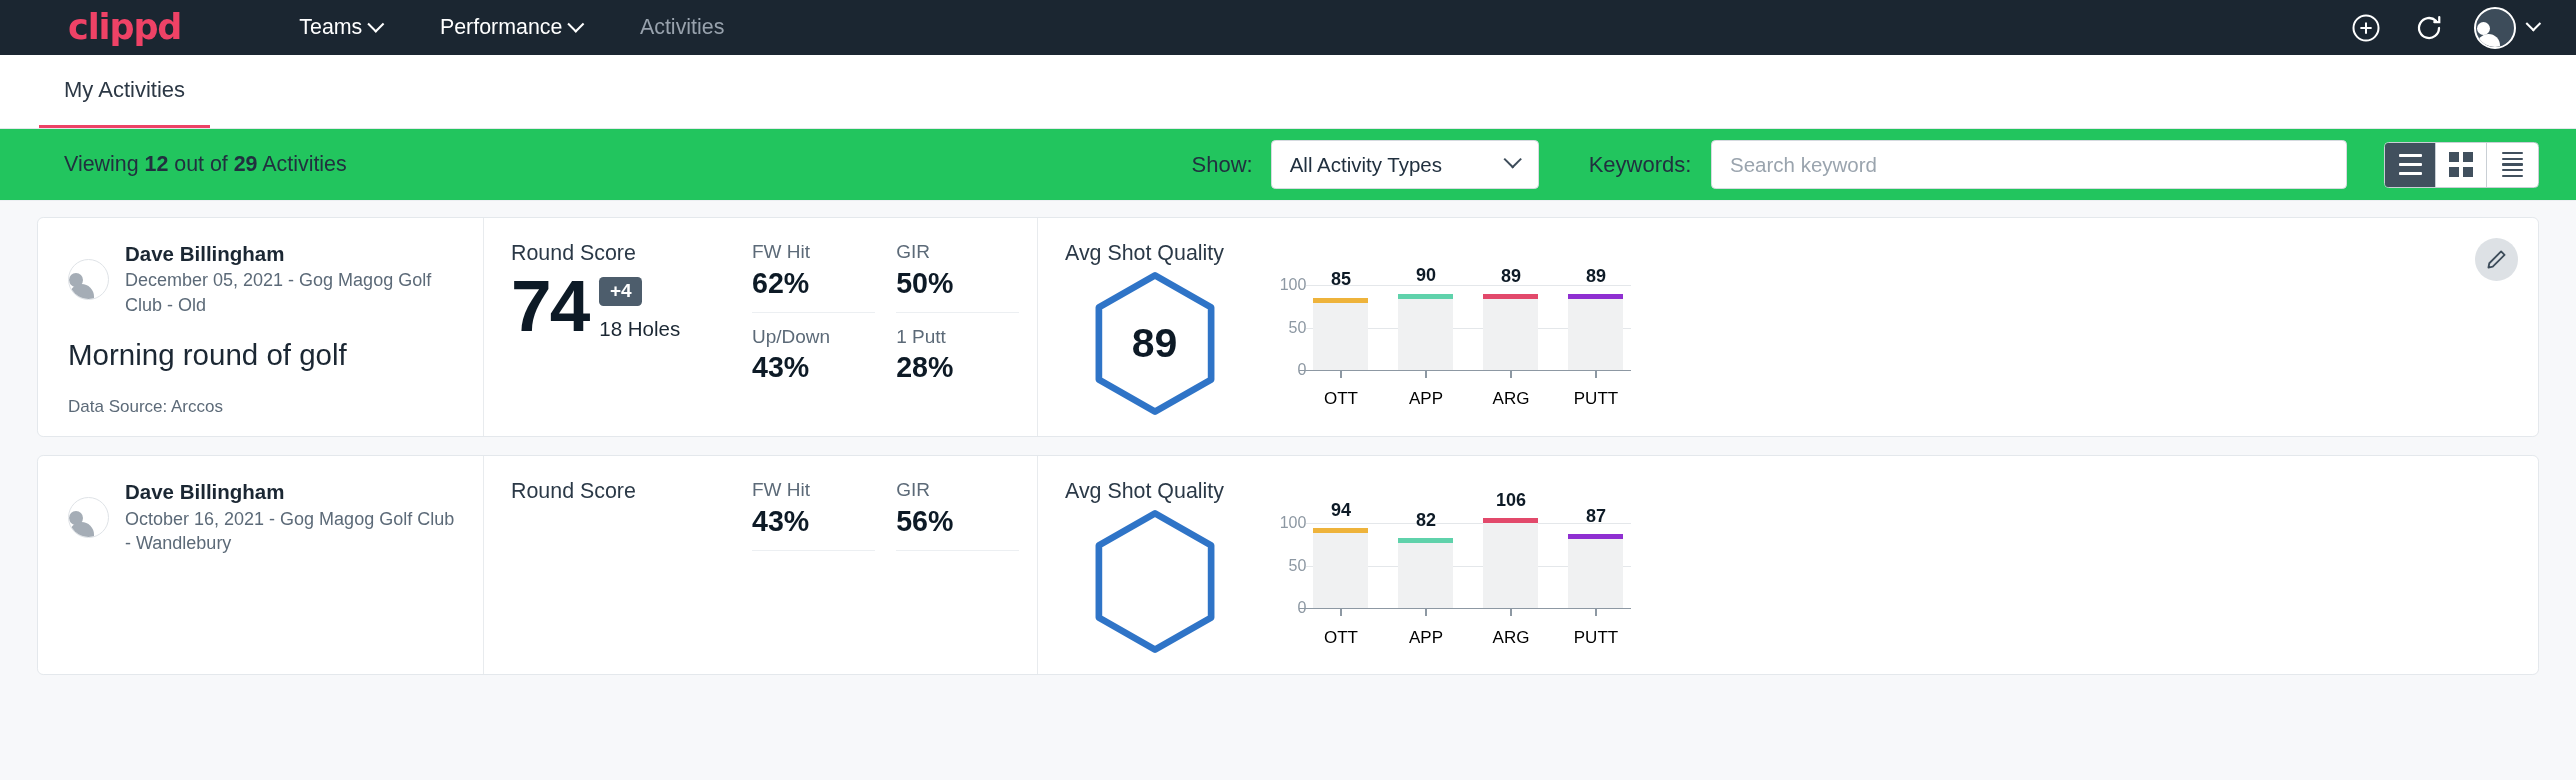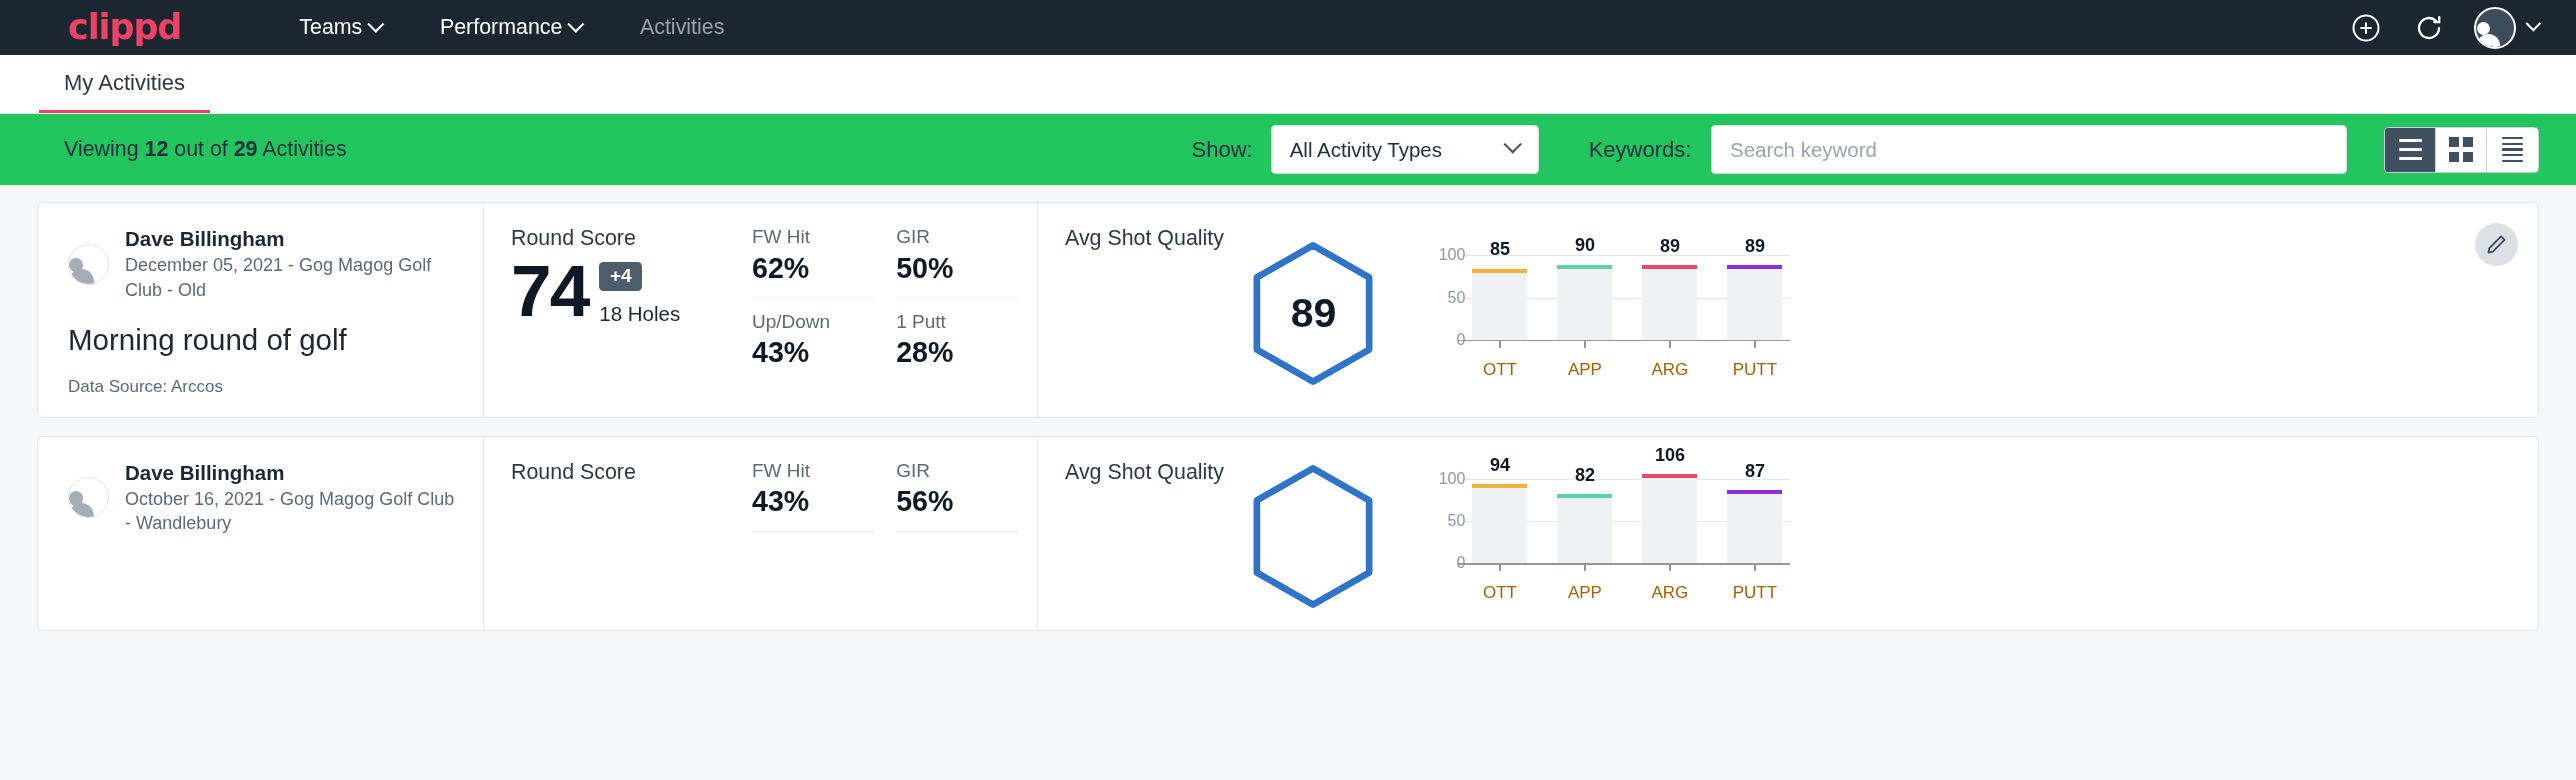--- a/index.html
+++ b/index.html
@@ -74,21 +74,21 @@
   .avatar-wrap { display: flex; align-items: center; gap: 12.5px; cursor: pointer; }
   .chev-white {
     width: 10.7px; height: 10.7px;
     border-right: 2.3px solid #ffffff;
     border-bottom: 2.3px solid #ffffff;
     transform: rotate(45deg) translate(-2.7px,-2.7px);
   }
 
   
   .tabbar {
-    height: 59px;
+    height: 74px;
     background: #ffffff;
     border-bottom: 0.9px solid #e3e7ea;
     display: flex;
     align-items: stretch;
     padding: 0 39px;
   }
   .tab {
     display: flex; align-items: center;
     font-size: 22px;
     color: #41505e;
@@ -249,21 +249,21 @@
     align-content: start;
   }
   .stat { display: flex; flex-direction: column; }
   .stat.brd { border-bottom: 0.9px solid #eceff2; padding-bottom: 12.5px; margin-bottom: 10.7px; }
   .stat-label { font-size: 19px; color: #5c6a78; }
   .stat-val { font-size: 28.6px; font-weight: 700; color: #0d1a26; margin-top: 3.6px; }
 
   .col-quality {
     flex: 1;
     padding: 23px 80px 19.6px 27px;
-    display: flex; flex-direction: row;
+    display: flex; flex-direction: column;
   }
   .quality-body { display: flex; align-items: center; margin-top: 3.6px; flex: 1; }
   .hexwrap { width: 179px; display: flex; align-items: center; justify-content: center; position: relative; }
   .hexnum {
     position: absolute; left: 0; right: 0; text-align: center;
     font-size: 41px; font-weight: 700; color: #0d1a26;
   }
 
   
   .chart { display: flex; margin-left: 21.4px; }
@@ -276,21 +276,21 @@
   .gridline { position: absolute; left: 0; right: 0; height: 0.9px; background: #e4e7ea; }
   .gridline.zero { background: #8d98a3; height: 1.3px; left: -7.1px; }
   .barcol { width: 55px; position: relative; height: 100%; display: flex; flex-direction: column; justify-content: flex-end; z-index: 2; }
   .barfill { width: 100%; background: #f0f1f2; }
   .barcap { width: 100%; height: 4.5px; }
   .barval {
     position: absolute; left: 0; right: 0; text-align: center;
     font-size: 18px; font-weight: 700; color: #0d1a26;
   }
   .xlabels { display: flex; gap: 30px; padding: 0 7.1px; margin-top: 11.6px; }
-  .xlab { width: 55px; text-align: center; font-size: 17px; color: #a16207; }
+  .xlab { width: 55px; text-align: center; font-size: 17px; color: #000000; }
   .ticks { display: flex; gap: 30px; padding: 0 7.1px; }
   .tick { width: 55px; display: flex; justify-content: center; }
   .tick i { display: block; width: 1.3px; height: 8px; background: #8d98a3; }
 
   .edit-btn {
     position: absolute; top: 19.6px; right: 19.6px;
     width: 43px; height: 43px; border-radius: 50%;
     background: #dde1e5;
     display: flex; align-items: center; justify-content: center;
     cursor: pointer;

